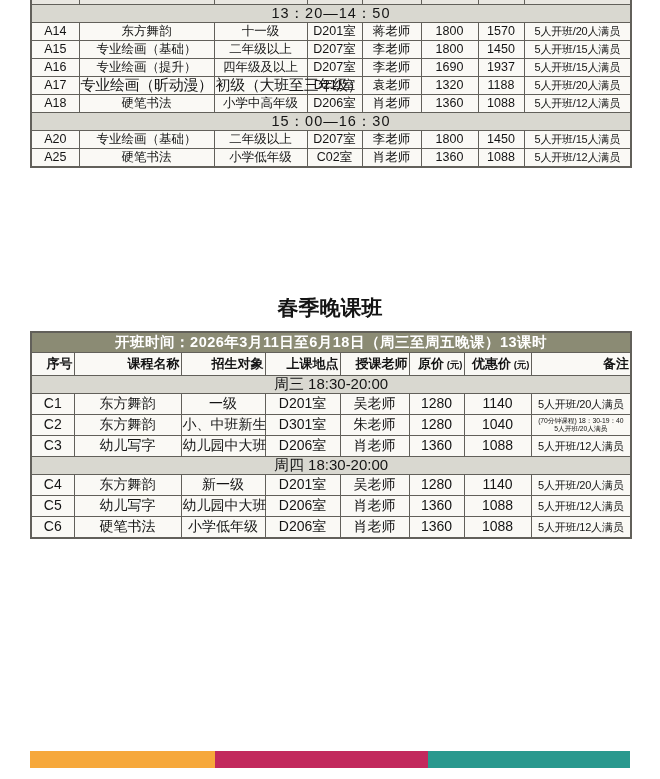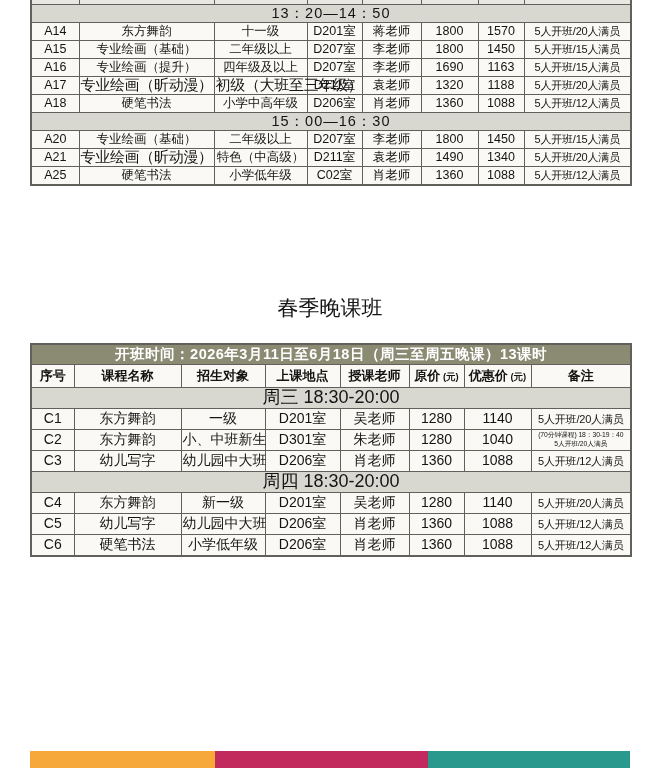--- a/index.html
+++ b/index.html
@@ -12,47 +12,47 @@
     font-family:"Liberation Sans","DejaVu Sans",sans-serif;color:var(--text);
     position:relative;overflow:hidden;
   }
   .page{position:absolute;inset:0;}
   table.tbl{
     border-collapse:collapse;table-layout:fixed;
     position:absolute;left:30px;width:600px;
     border:2px solid var(--border);
   }
   table.top{top:-2px;}
-  table.bottom{top:343px;}
+  table.bottom{top:331px;}
   .tbl td{
     border:1px solid var(--border);
     background:var(--cell-bg);
     text-align:center;vertical-align:middle;
     padding:0 1px;white-space:nowrap;
     font-size:12.5px;height:17px;line-height:1.1;
   }
   .top td.sliver{height:4px;background:#e9e7e1;padding:0;}
   td.time-row{
     background:var(--section-bg);font-size:14.5px;height:17px;letter-spacing:1px;
   }
   td.shrink{font-size:15px;letter-spacing:-0.3px;}
   .tbl td.remark{font-size:11px;letter-spacing:-0.2px;}
   .tbl td.note-multi{font-size:6.8px;line-height:1.25;letter-spacing:-0.1px;white-space:normal;}
   .title{
     position:absolute;top:294px;left:0;width:660px;text-align:center;
-    font-size:21px;font-weight:normal;
+    font-size:21px;font-weight:bold;
   }
   .bottom td{height:20px;font-size:14px;}
   td.banner{
     background:var(--banner-bg);color:var(--banner-text);
     font-size:14.5px;font-weight:bold;height:19px;letter-spacing:0.5px;
   }
-  .bottom td.col-head{font-weight:bold;font-size:13px;height:22px;}
+  .bottom td.col-head{font-weight:bold;font-size:13px;height:22px;text-align:right;}
   .bottom td .unit{font-size:9.5px;font-weight:bold;}
-  td.day-row{background:var(--section-bg);font-size:18px;height:17px;}
+  td.day-row{background:var(--section-bg);font-size:15px;height:17px;}
   .bars{position:absolute;top:751px;left:30px;width:600px;height:17px;display:flex;}
   .bar{height:100%;}
   .b0{width:185px;} .b1{width:213px;} .b2{width:202px;}
 </style>
 </head>
 <body>
 
 <div class="page">
 
   <table class="tbl top">
@@ -100,21 +100,21 @@
           <td>1450</td>
           <td class="remark">5人开班/15人满员</td>
         </tr>
         <tr>
           <td>A16</td>
           <td>专业绘画（提升）</td>
           <td>四年级及以上</td>
           <td>D207室</td>
           <td>李老师</td>
           <td>1690</td>
-          <td>1163</td>
+          <td>1937</td>
           <td class="remark">5人开班/15人满员</td>
         </tr>
         <tr>
           <td>A17</td>
           <td class="shrink">专业绘画（昕动漫）</td>
           <td class="shrink">初级（大班至三年级）</td>
           <td>D211室</td>
           <td>袁老师</td>
           <td>1320</td>
           <td>1188</td>
@@ -135,30 +135,20 @@
         </tr>
         <tr>
           <td>A20</td>
           <td>专业绘画（基础）</td>
           <td>二年级以上</td>
           <td>D207室</td>
           <td>李老师</td>
           <td>1800</td>
           <td>1450</td>
           <td class="remark">5人开班/15人满员</td>
-        </tr>
-        <tr>
-          <td>A21</td>
-          <td class="shrink">专业绘画（昕动漫）</td>
-          <td>特色（中高级）</td>
-          <td>D211室</td>
-          <td>袁老师</td>
-          <td>1490</td>
-          <td>1340</td>
-          <td class="remark">5人开班/20人满员</td>
         </tr>
         <tr>
           <td>A25</td>
           <td>硬笔书法</td>
           <td>小学低年级</td>
           <td>C02室</td>
           <td>肖老师</td>
           <td>1360</td>
           <td>1088</td>
           <td class="remark">5人开班/12人满员</td>

